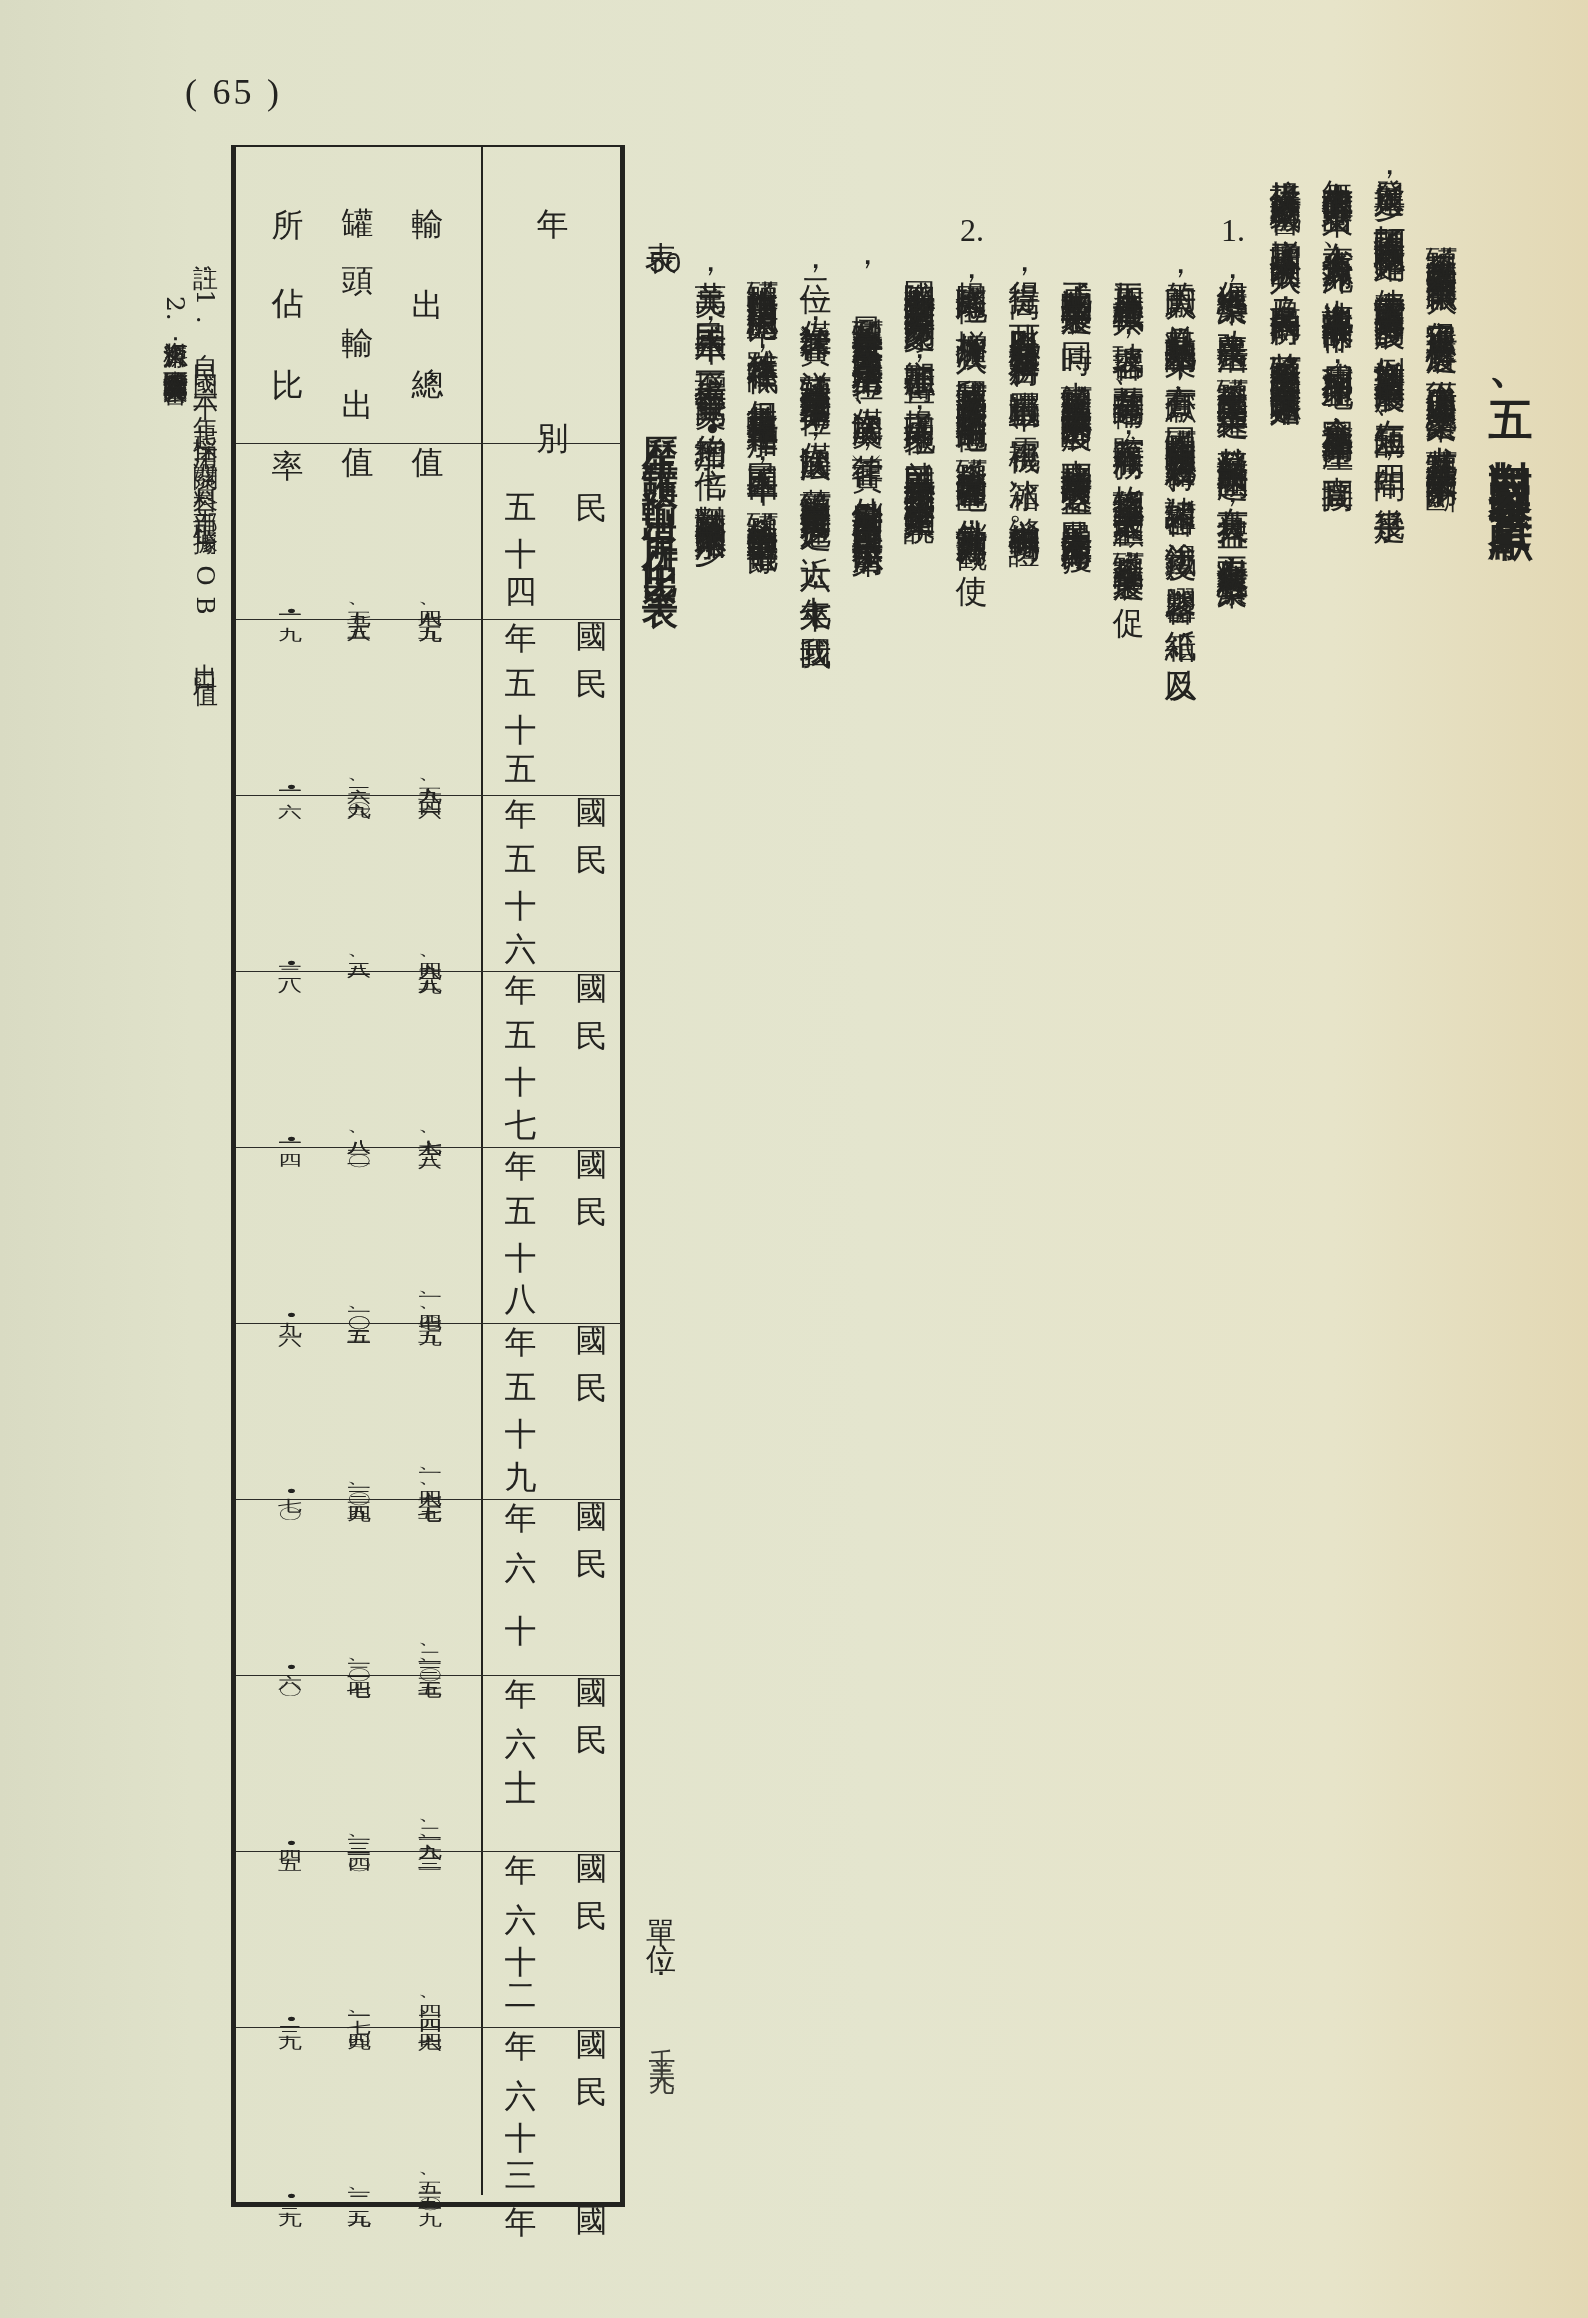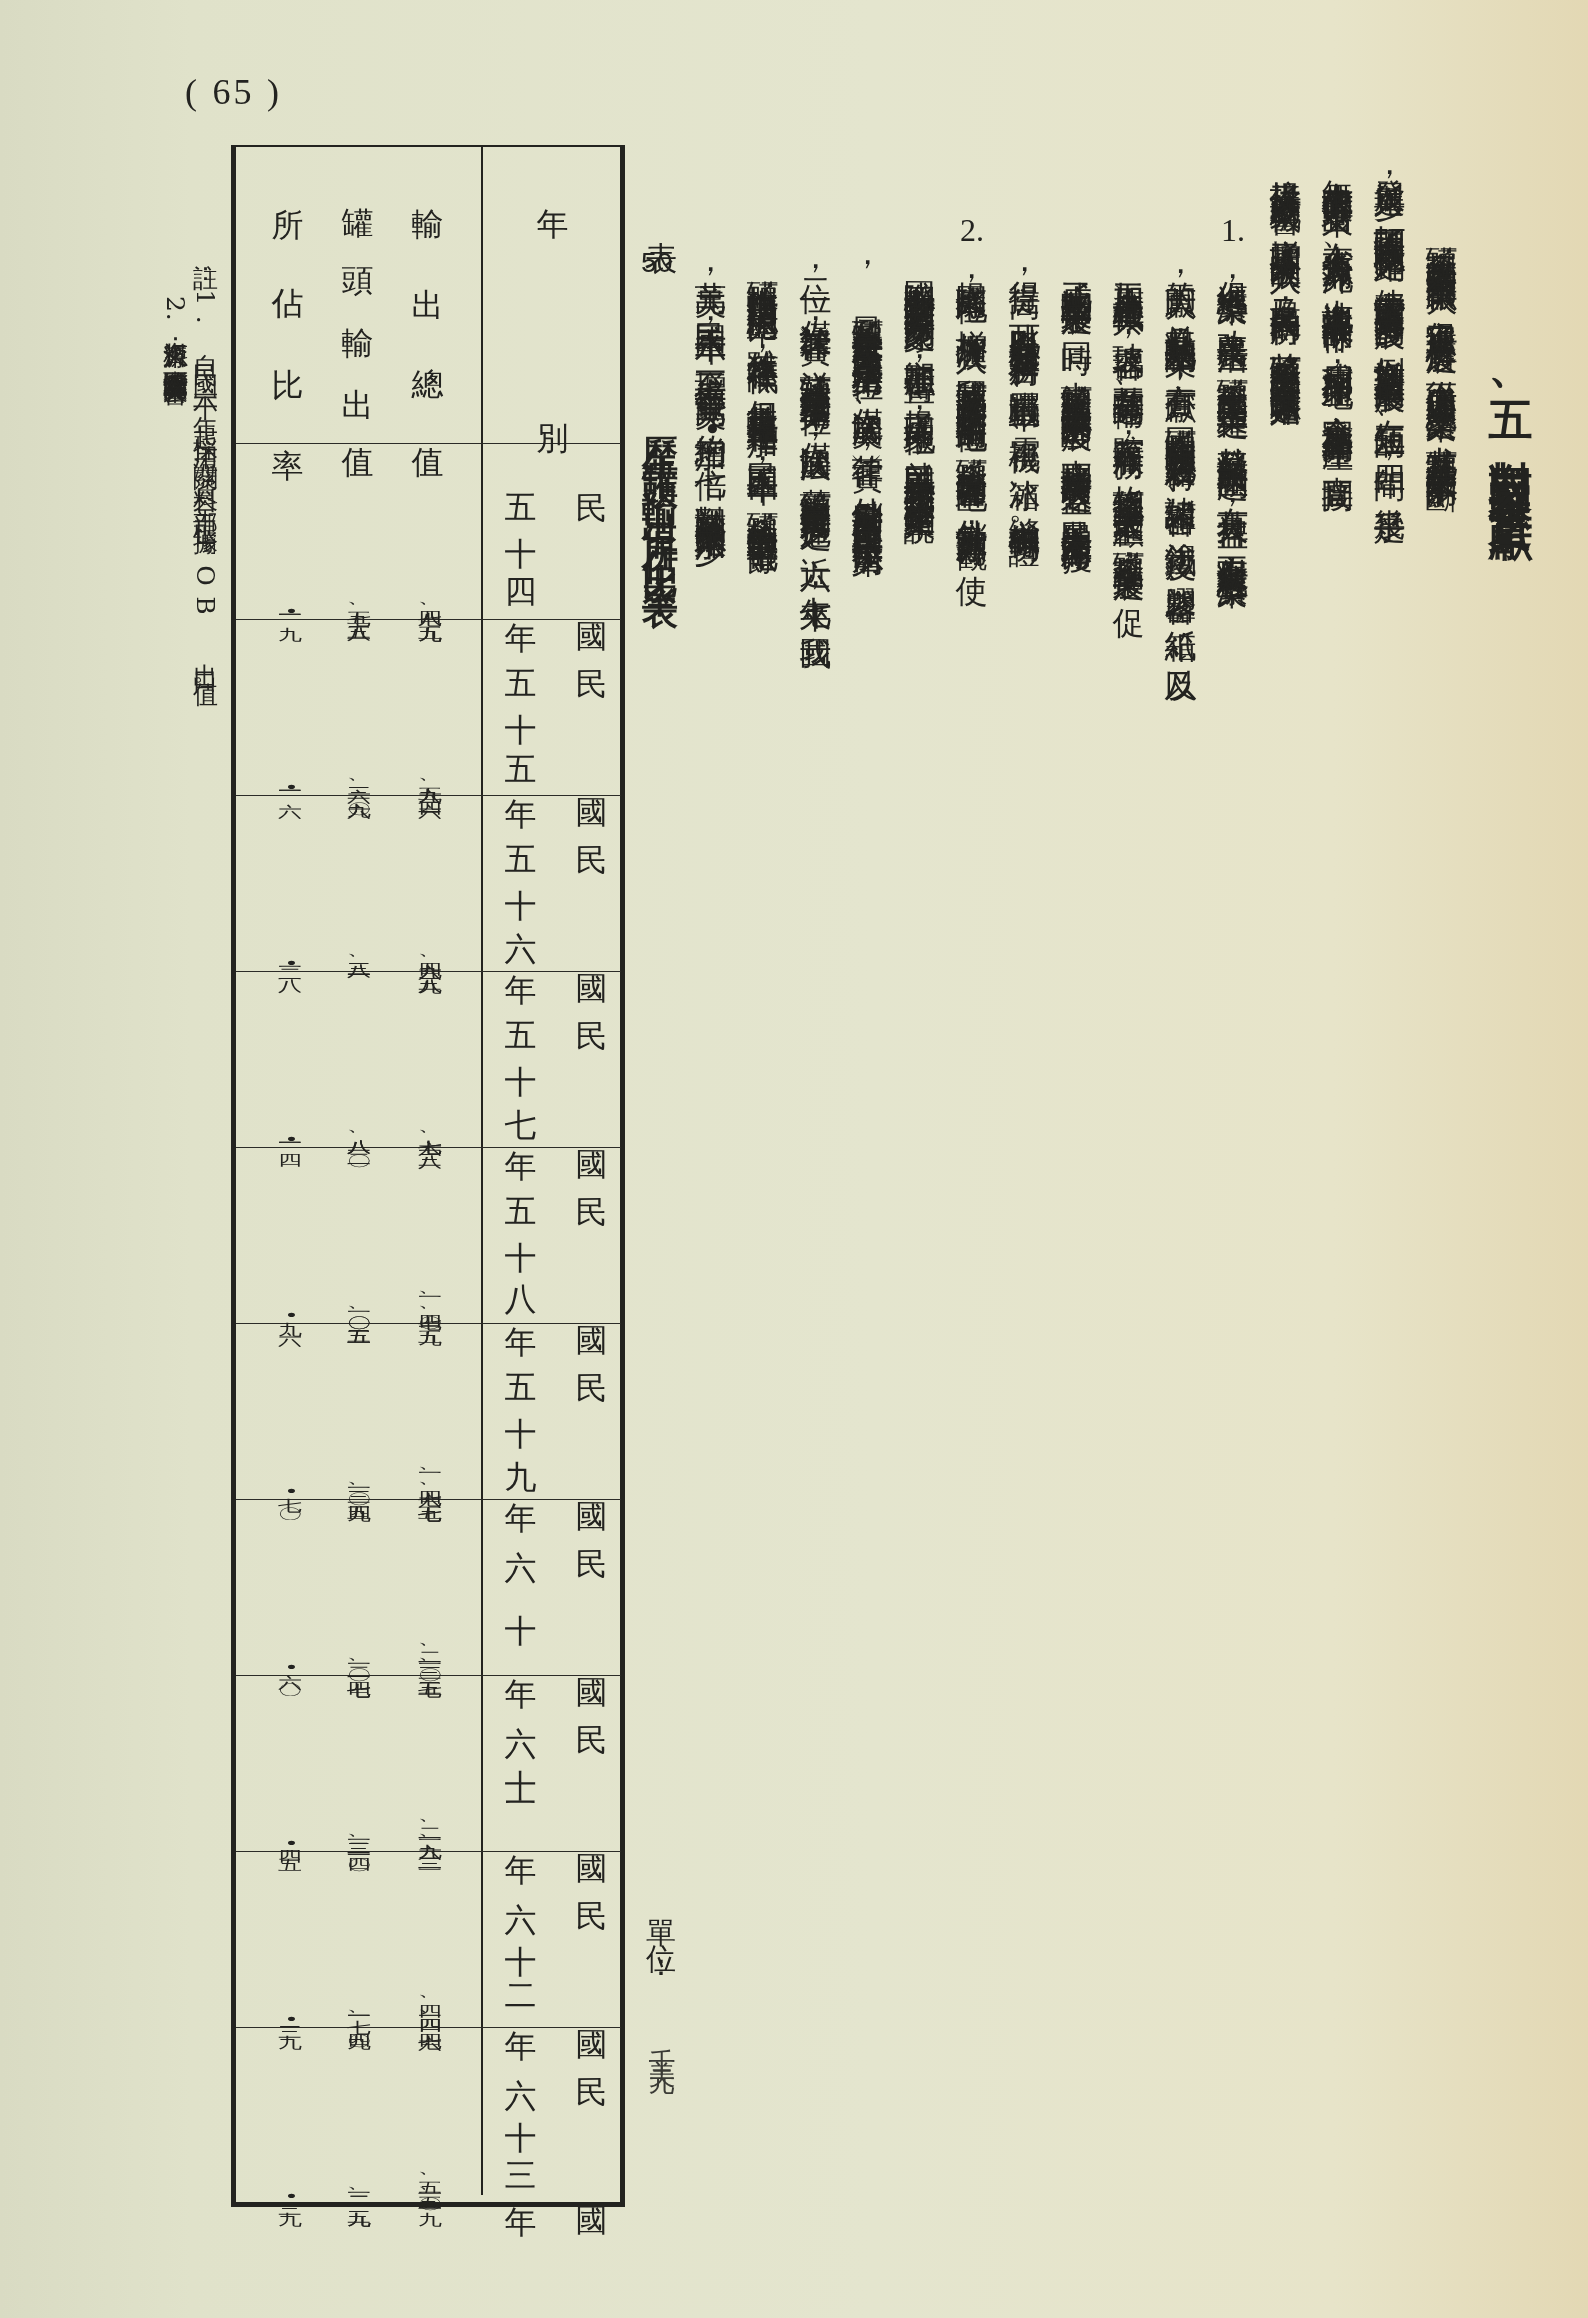--- a/index.html
+++ b/index.html
@@ -36,21 +36,21 @@
   .marker {
     position: absolute; width: 36px; text-align: center;
     font-family: "Liberation Serif", serif;
     font-size: 32px; line-height: 32px;
   }
   .cap-prefix {
     position: absolute; left: 643px; top: 215px;
     writing-mode: vertical-rl; font-size: 33px; line-height: 36px; width: 36px;
   }
   .cap-num {
-    position: absolute; left: 641px; top: 248px; width: 40px; text-align: left;
+    position: absolute; left: 641px; top: 248px; width: 40px; text-align: right;
     font-family: "Liberation Sans", sans-serif; font-size: 28.5px; line-height: 28.5px;
   }
   .cap-title {
     position: absolute; left: 641px; top: 407px;
     writing-mode: vertical-rl; white-space: nowrap;
     font-size: 36px; line-height: 40px; width: 40px;
     letter-spacing: 14.2px; font-weight: bold;
   }
   .unit-label {
     position: absolute; left: 644px; top: 1896px;

